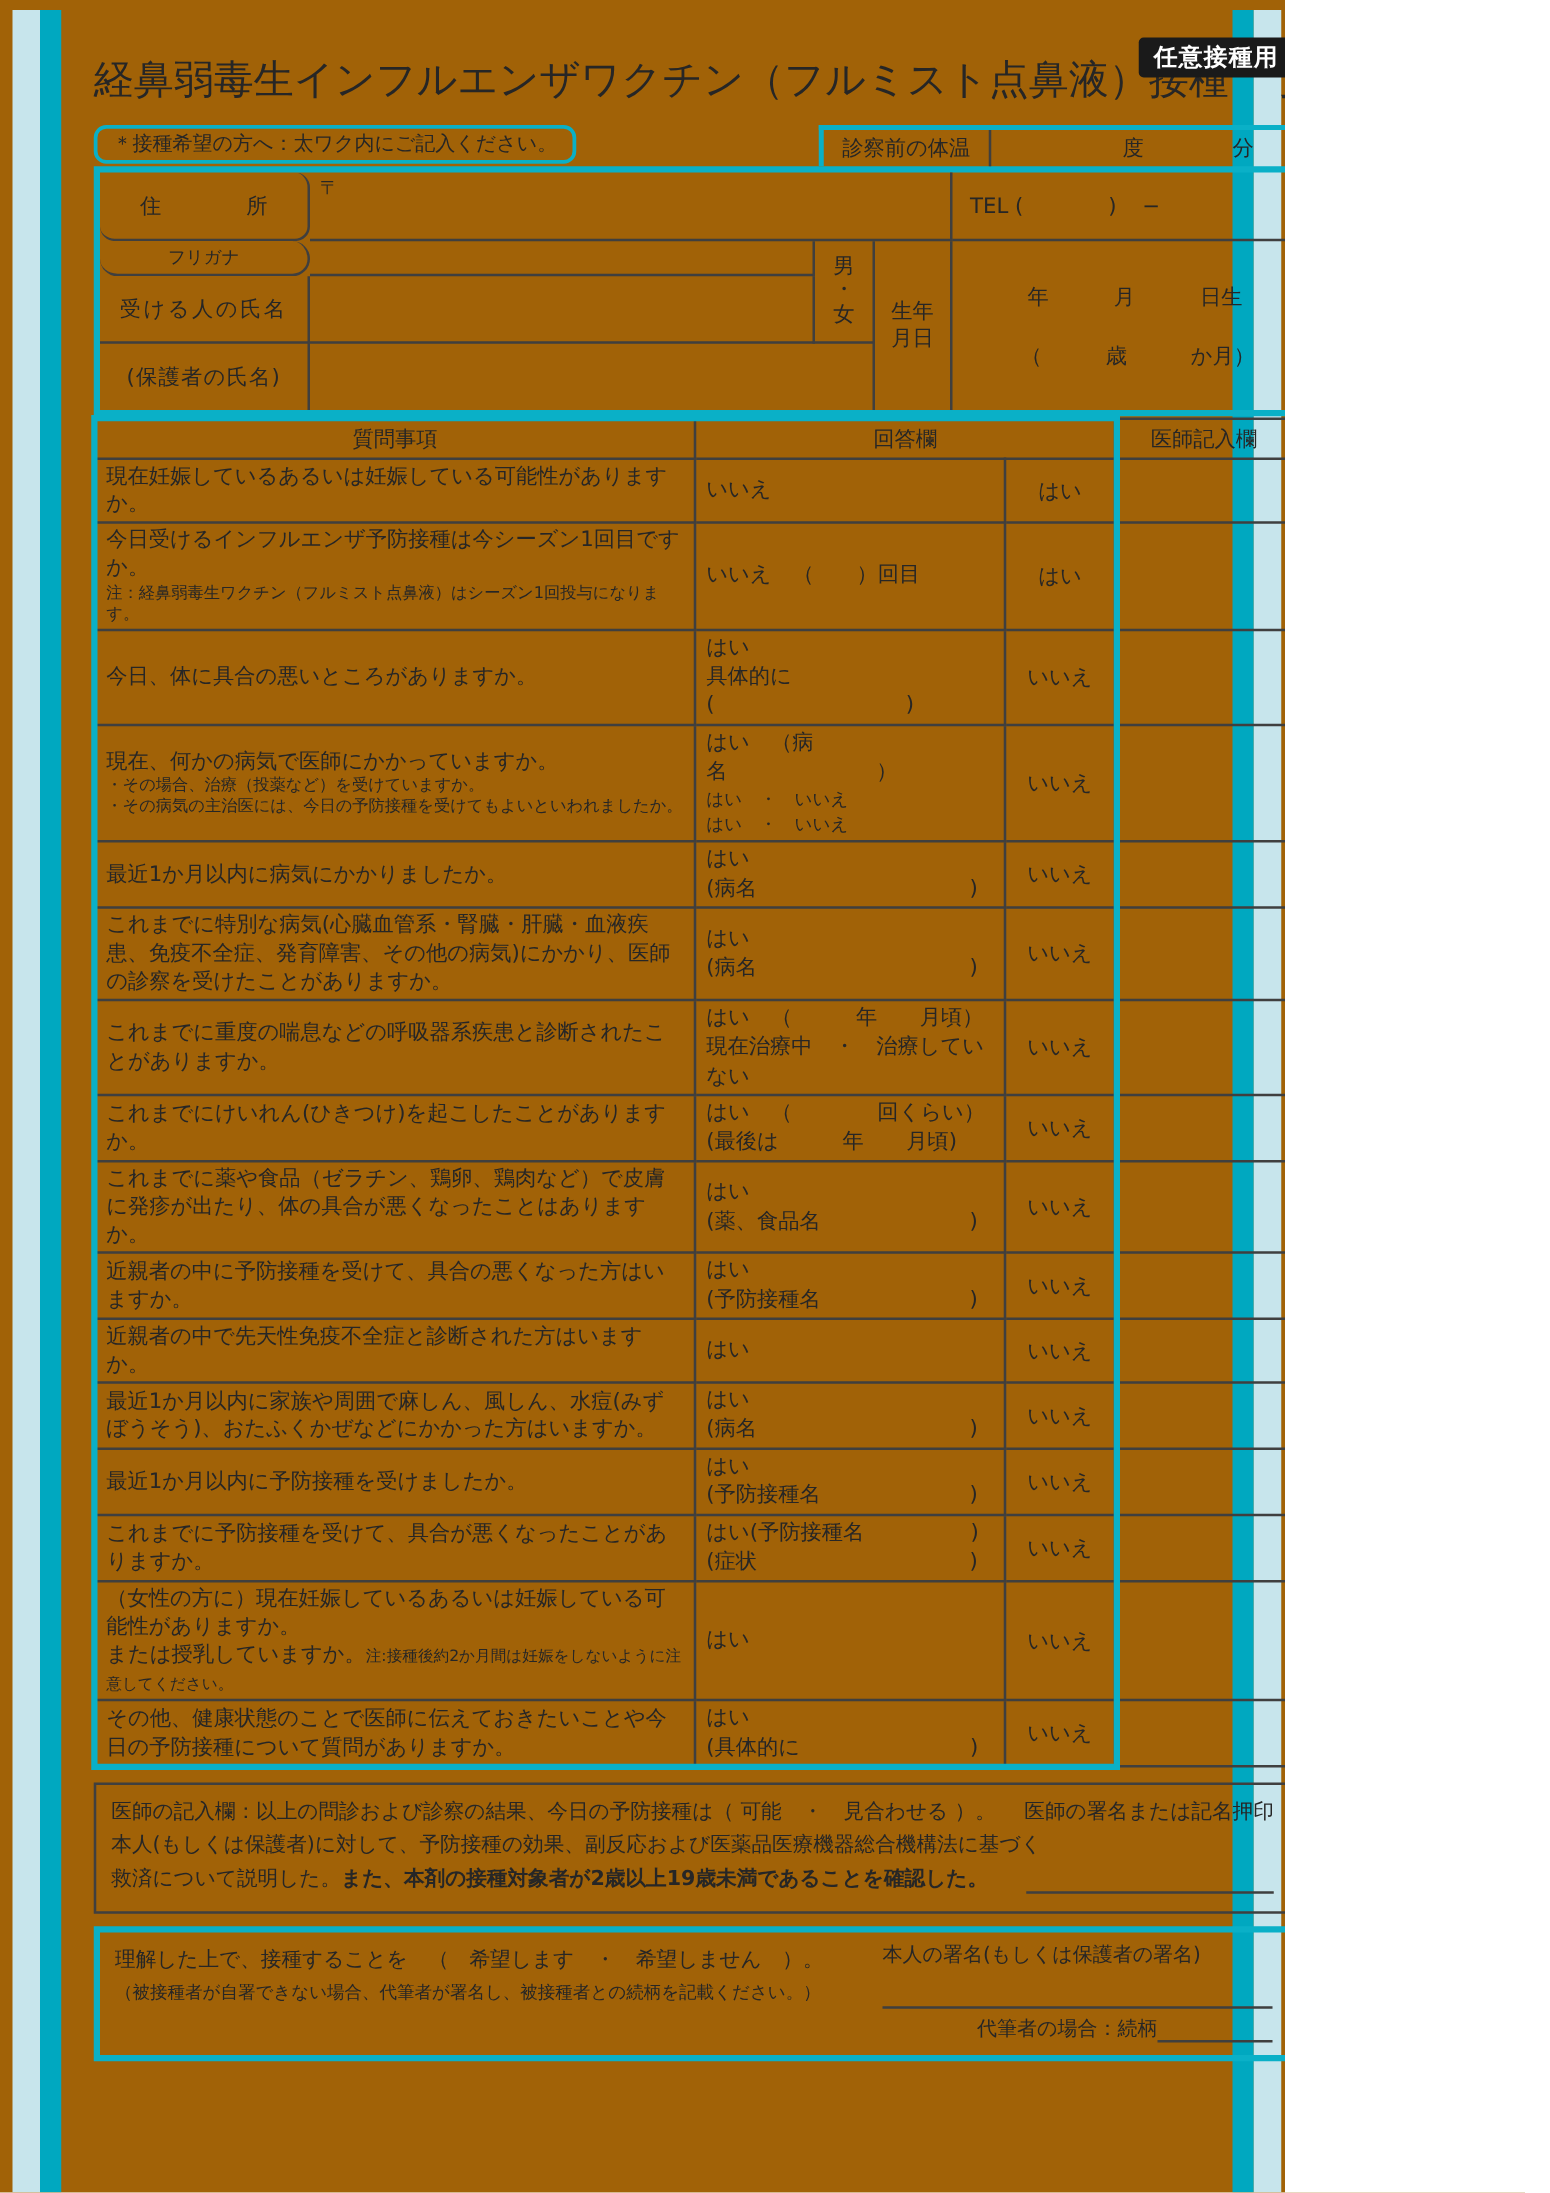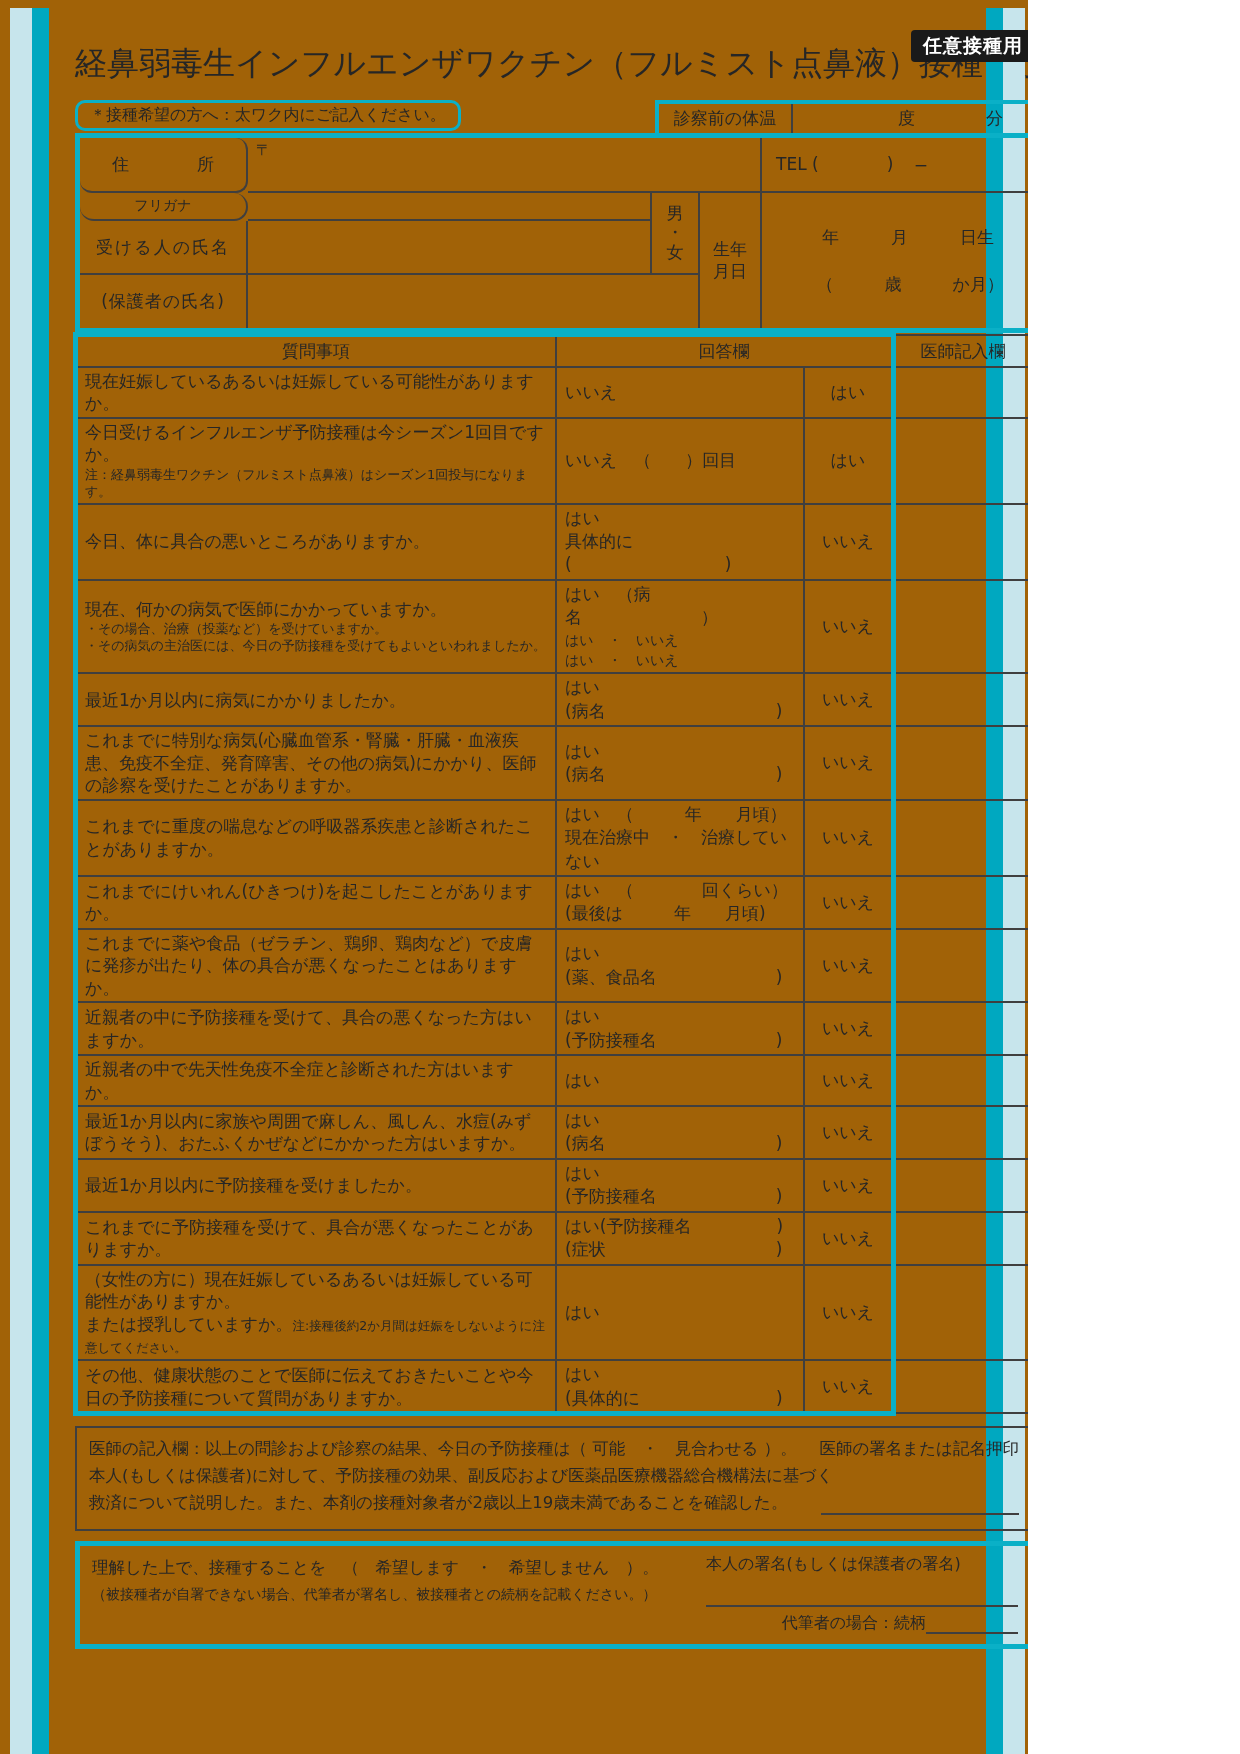--- a/index.html
+++ b/index.html
@@ -67,21 +67,21 @@
   td.qc{padding:4px 8px;}
   td.ac{padding:3px 8px;}
   tr.q-row{min-height:28px;}
   .teal-frame{position:absolute; left:-2px; top:-2px; height:calc(100% + 4px); width:823px;
     border:5px solid var(--teal); pointer-events:none;}
   
   .docbox{position:relative; margin-top:12px; border:2px solid var(--line); padding:8px 12px 12px 12px;
     font-size:16.5px; line-height:1.62; min-height:86px;}
   .docbox .sign-label{position:absolute; top:8px; right:14px; font-size:16.5px;}
   .docbox .sign-line{position:absolute; bottom:14px; right:14px; width:198px; border-bottom:2px solid var(--line);}
-  .docbox b{font-weight:normal;}
+  .docbox b{font-weight:bold;}
   
   .consbox{margin-top:10px; border:5px solid var(--teal); padding:8px 12px 10px 12px; display:flex; min-height:94px;}
   .consbox .cleft{flex:1; font-size:16.5px; line-height:1.75;}
   .consbox .cleft .small{font-size:14px;}
   .consbox .cright{width:312px; display:flex; flex-direction:column; font-size:16px;}
   .consbox .cright .sig-underline{border-bottom:2px solid var(--line); flex:0 0 auto; margin-top:30px;}
   .consbox .cright .proxy{margin-top:6px; text-align:right; display:flex; justify-content:flex-end; align-items:flex-end;}
   .consbox .cright .proxy .p-line{display:inline-block; width:92px; border-bottom:2px solid var(--line); height:1.1em;}
 </style>
 </head>

